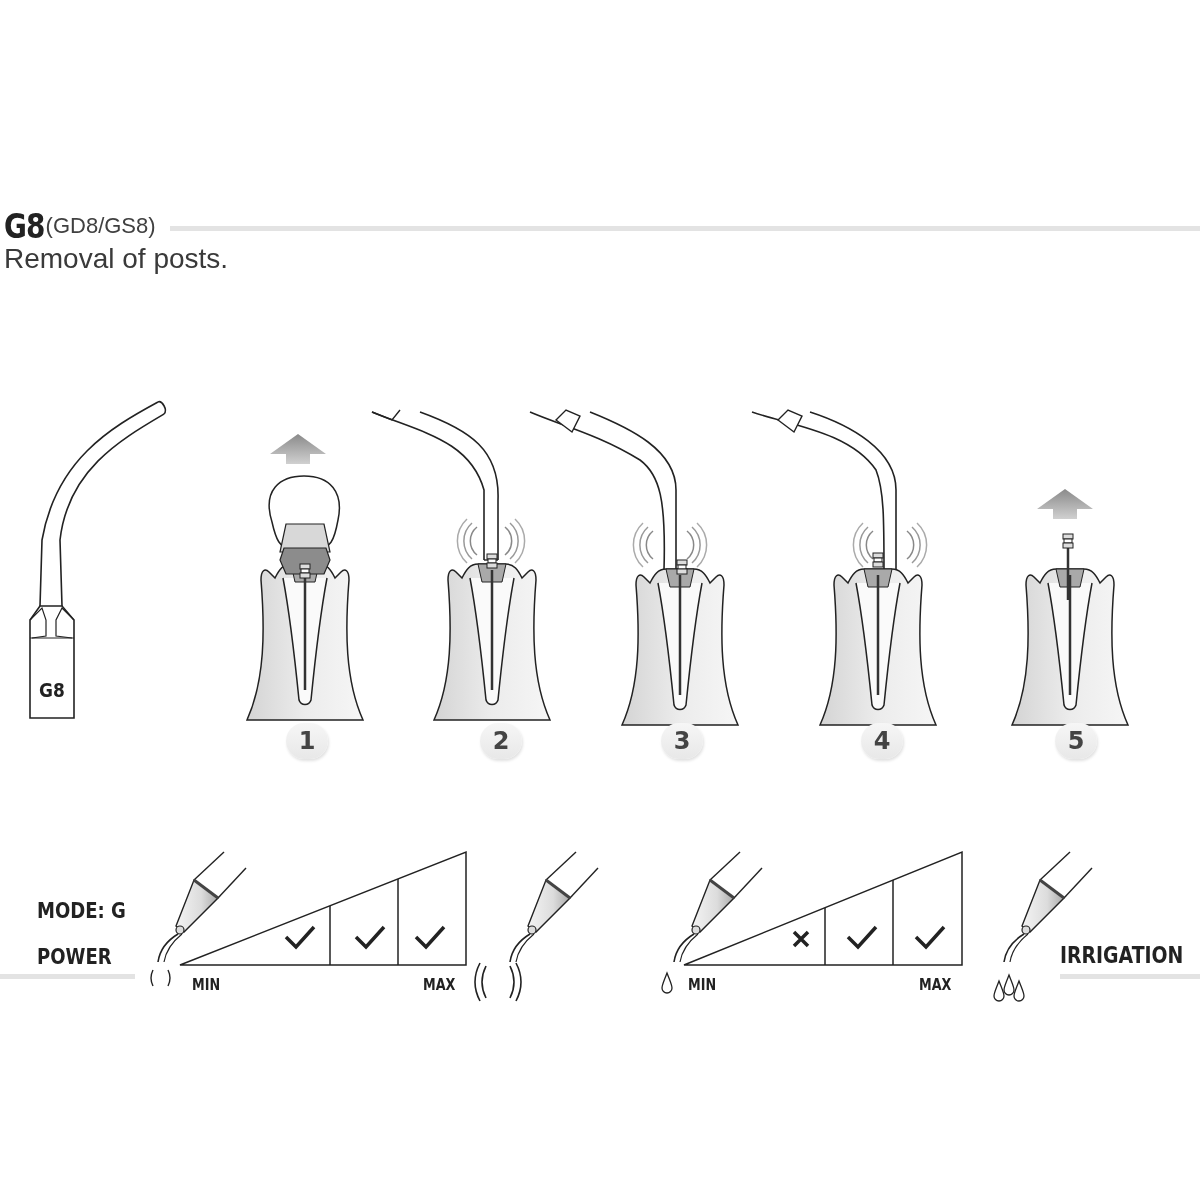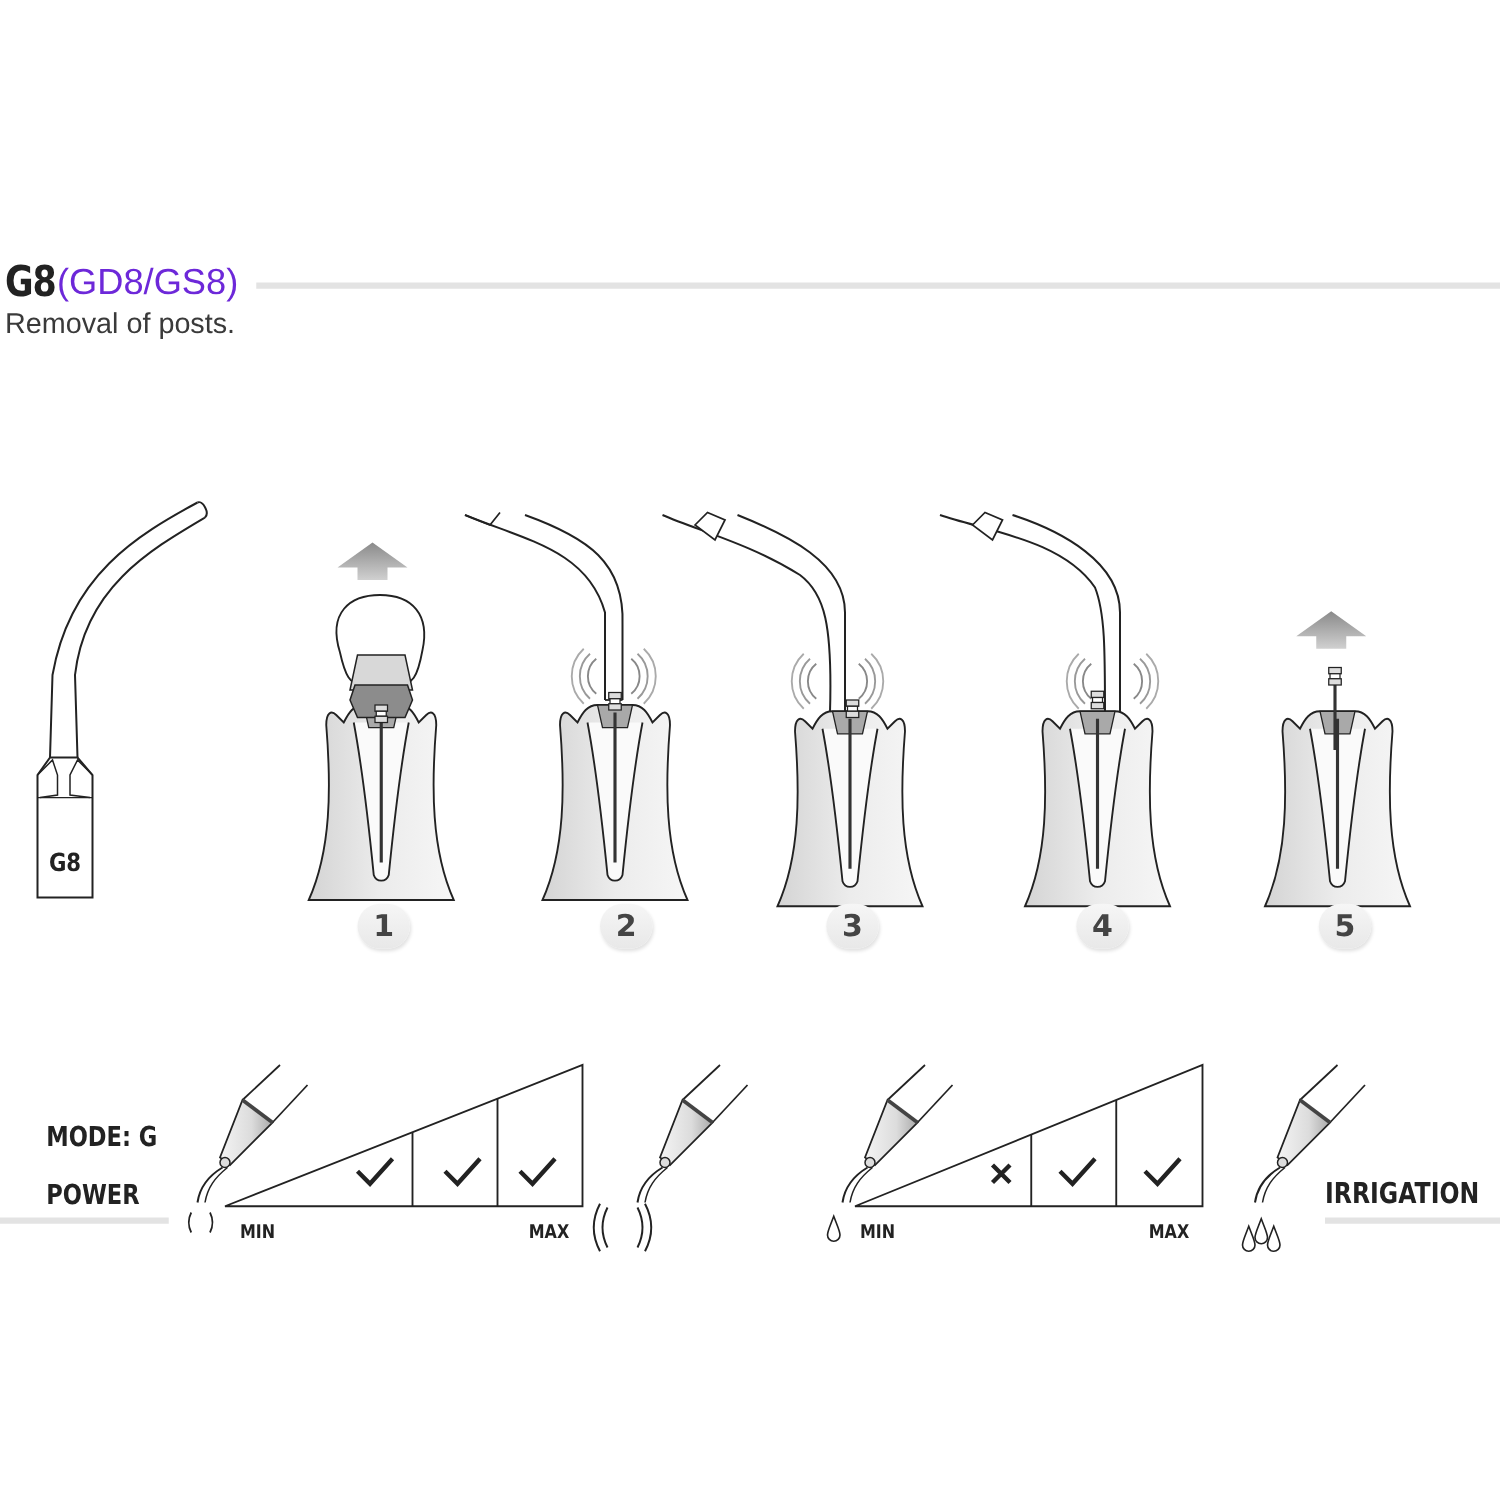--- a/index.html
+++ b/index.html
@@ -1,22 +1,22 @@
 <!DOCTYPE html>
 <html><head>
 <meta charset="utf-8">
 <style>
   html, body { margin: 0; padding: 0; background: #ffffff; }
   body { width: 1200px; height: 1200px; position: relative; overflow: hidden; font-family: "Liberation Sans", sans-serif; color: #3a3a3a; }
   .header { position: absolute; left: 4px; top: 205px; width: 1196px; }
   .title-row { display: flex; align-items: flex-end; height: 40px; }
   .model { font-family: "DejaVu Sans", sans-serif; font-weight: bold; font-size: 34px; color: #222; letter-spacing: -1px; transform: scaleX(0.82); transform-origin: left bottom; display: inline-block; margin-right: -8px; line-height: 38px; }
-  .variants { font-size: 29px; color: #6d28d9; line-height: 38px; margin-top: 35px; }
+  .variants { font-size: 22px; color: #404040; line-height: 38px; margin-top: 35px; }
   .title-rule { flex: 1; height: 5px; background: #e3e3e3; margin-left: 14px; margin-bottom: 14px; }
-  .desc { font-size: 23px; color: #3a3a3a; line-height: 27px; margin: 0; }
+  .desc { font-size: 28px; color: #3a3a3a; line-height: 27px; margin: 0; }
   .diagram { position: absolute; left: 0; top: 390px; width: 1200px; height: 390px; }
   .step-badge { position: absolute; width: 42px; height: 36px; border-radius: 18px; background: linear-gradient(#f6f6f6, #e8e8e8); box-shadow: 1px 2px 3px rgba(0,0,0,0.12); text-align: center; font-family: "DejaVu Sans", sans-serif; font-weight: bold; font-size: 24px; line-height: 36px; color: #444; }
   .settings { position: absolute; left: 0; top: 840px; width: 1200px; height: 180px; }
   .lbl { position: absolute; font-family: "DejaVu Sans", sans-serif; font-weight: bold; color: #222; transform: scaleX(0.82); transform-origin: left center; white-space: nowrap; }
   .rule-left { position: absolute; left: 0; top: 134px; width: 135px; height: 5px; background: #e3e3e3; }
   .rule-right { position: absolute; left: 1060px; top: 134px; width: 140px; height: 5px; background: #e3e3e3; }
   .scale-lbl { position: absolute; font-family: "DejaVu Sans", sans-serif; font-weight: bold; font-size: 15px; color: #222; transform: scaleX(0.85); transform-origin: left center; }
 </style>
 </head>
 <body>

